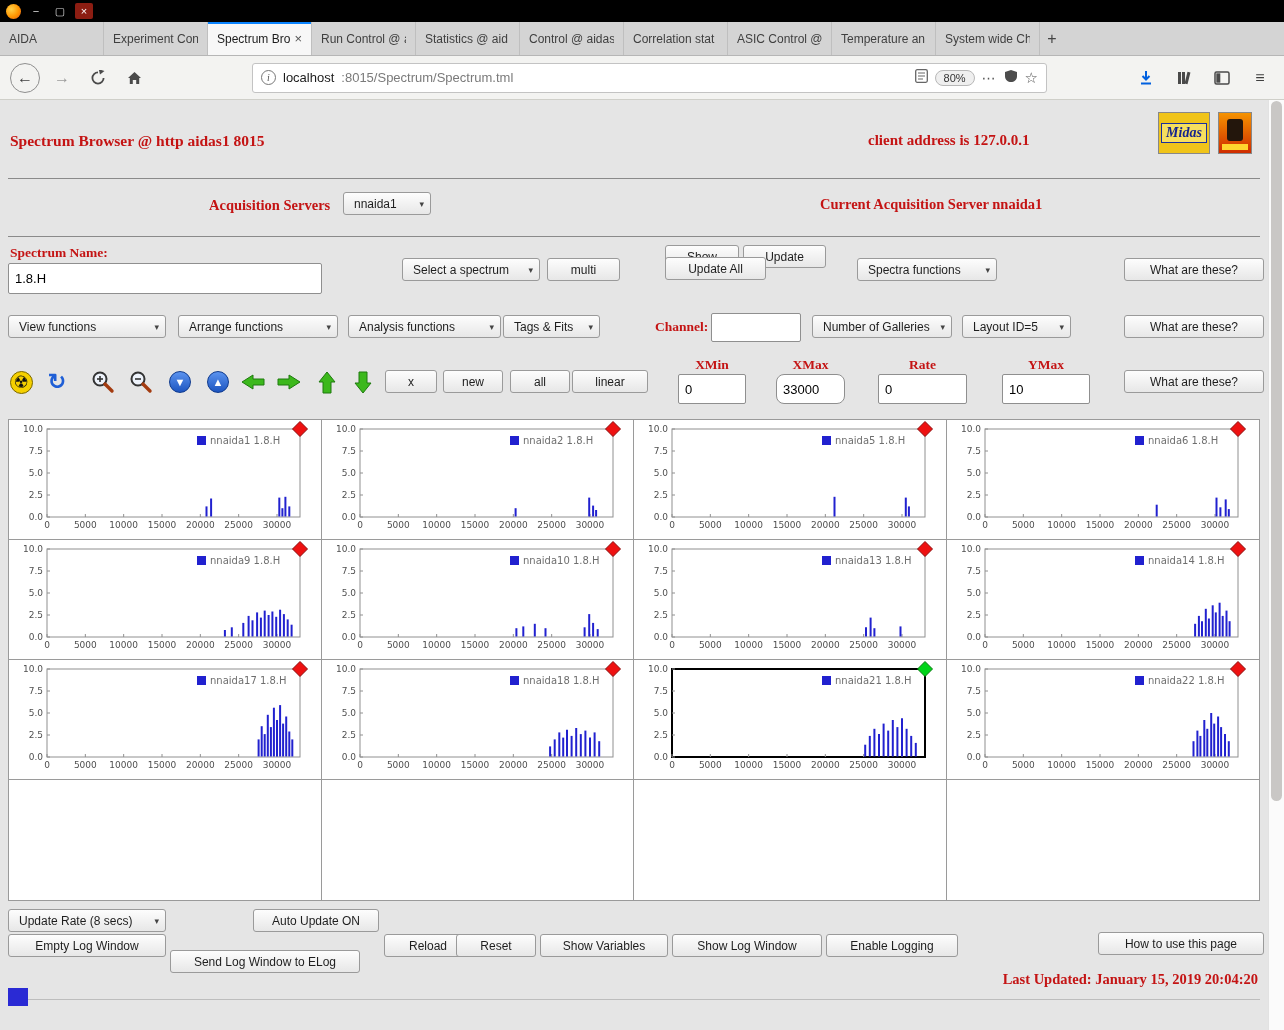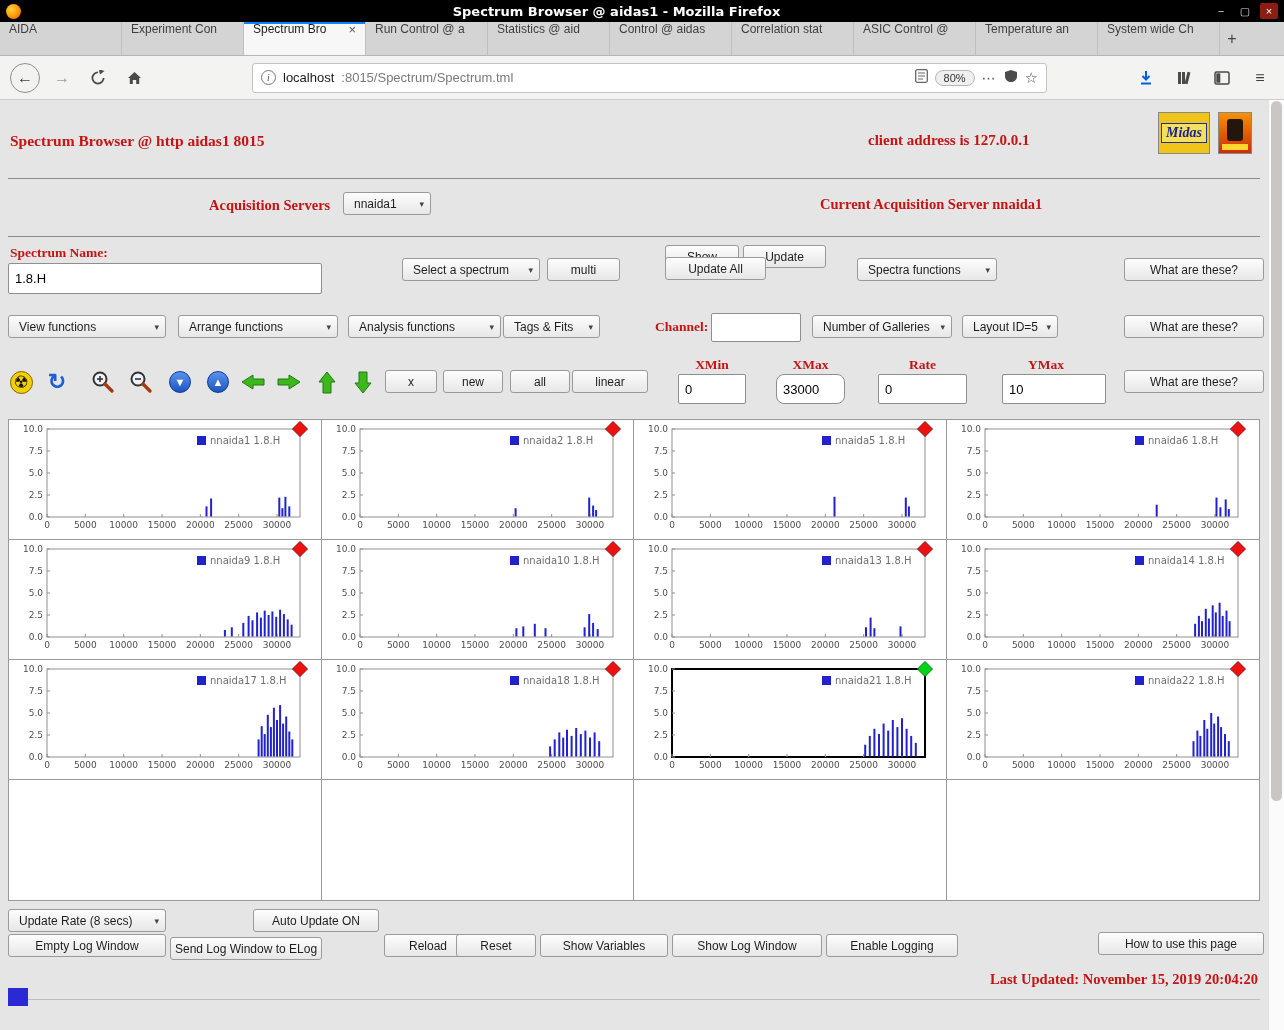--- a/index.html
+++ b/index.html
@@ -9,21 +9,21 @@
 
   
   .titlebar{height:22px;background:#000;color:#fff;display:flex;align-items:center;padding:0 6px;gap:6px}
   .ff-logo{width:15px;height:15px;border-radius:50%;background:radial-gradient(circle at 35% 35%,#ffd24a,#ff9500 55%,#e3551f)}
   .titletext{flex:1;text-align:center;font-weight:bold;font-size:13px;font-family:"DejaVu Sans",sans-serif}
   .winbtn{width:18px;height:16px;display:inline-flex;align-items:center;justify-content:center;font-size:11px;color:#ddd;cursor:default}
   .winbtn.close{background:#8c1d12;border-radius:2px;color:#fff}
 
   
   .tabbar{height:34px;background:#d4d4d4;display:flex;align-items:stretch;border-bottom:1px solid #b6b6b6}
-  .tab{width:122px;min-width:0;display:flex;align-items:flex-start;padding:0 9px;font-size:12px;color:#3f3f3f;border-right:1px solid #bfbfbf;position:relative;overflow:hidden;white-space:nowrap}
+  .tab{width:104px;min-width:0;display:flex;align-items:center;padding:0 9px;font-size:12px;color:#3f3f3f;border-right:1px solid #bfbfbf;position:relative;overflow:hidden;white-space:nowrap}
   .tab-label{overflow:hidden;white-space:nowrap;flex:1}
   .tab.active{background:#f7f7f7;color:#1c1c1c;box-shadow:inset 0 2px 0 #0a84ff}
   .tab-close{margin-left:4px;color:#555;font-size:13px}
   .newtab{width:24px;display:flex;align-items:center;justify-content:center;font-size:16px;color:#444}
 
   
   .navbar{height:44px;background:#f3f3f1;display:flex;align-items:center;padding:0 10px;border-bottom:1px solid #cfcfc9;gap:8px}
   .navbtn{width:28px;height:28px;display:inline-flex;align-items:center;justify-content:center;font-size:16px;color:#3e3e3e;border-radius:3px}
   .navbtn.circleb{border:1.5px solid #8f8f8f;border-radius:50%;width:30px;height:30px}
   .navbtn.dim{color:#9a9a9a}
@@ -94,21 +94,20 @@
   .scrollbar{position:absolute;top:0;right:0;width:16px;height:930px;background:#fbfbfb;border-left:1px solid #e2e2e2}
   .thumb{position:absolute;top:1px;left:2px;width:11px;height:700px;background:#c9c7c5;border-radius:6px}
 </style>
 </head>
 <body>
 
 <div class="window">
 
   <div class="titlebar">
     <span class="ff-logo"></span>
-    <span class="titletext">Spectrum Browser @ aidas1 - Mozilla Firefox</span>
     <span class="winbtn">−</span>
     <span class="winbtn">▢</span>
     <span class="winbtn close">×</span>
   </div>
 
   <div class="tabbar">
     <div class="tab">
         <span class="tab-label">AIDA</span>
       </div>
       <div class="tab">
@@ -267,21 +266,21 @@
         <span class="select abs" style="left:503px;top:2px;width:97px">
           <span>Tags &amp; Fits</span>
           <span class="caret">▾</span>
         </span>
         <span class="rlabel abs" style="left:655px;top:6px;font-size:13.5px">Channel:</span>
         <input class="tinput abs" style="left: 711px; top: 0px; width: 90px; height: 29px;" value="">
         <span class="select abs" style="left:812px;top:2px;width:140px">
           <span>Number of Galleries</span>
           <span class="caret">▾</span>
         </span>
-        <span class="select abs" style="left:962px;top:2px;width:96px">
+        <span class="select abs" style="left:962px;top:2px;width:109px">
           <span>Layout ID=5</span>
           <span class="caret">▾</span>
         </span>
         <button class="btn abs" style="left:1124px;top:2px;width:140px">What are these?</button>
       </div>
 
       <div class="sec sec3">
         <span class="icon" style="left:8px">
             <span class="rad" style="display:inline-flex;align-items:center;justify-content:center">☢</span>
           </span>
@@ -333,21 +332,21 @@
         <button class="btn abs" style="left:510px;top:13px;width:60px">all</button>
         <button class="btn abs" style="left:572px;top:13px;width:76px">linear</button>
 
         <span class="rlabel axis-lbl abs" style="left:678px;top:0;width:68px">XMin</span>
         <input class="tinput abs" style="left: 678px; top: 17px; width: 68px; height: 30px;" value="0">
         <span class="rlabel axis-lbl abs" style="left:776px;top:0;width:69px">XMax</span>
         <input class="tinput abs" style="left: 776px; top: 17px; width: 69px; height: 30px; border-radius: 8px;" value="33000">
         <span class="rlabel axis-lbl abs" style="left:878px;top:0;width:89px">Rate</span>
         <input class="tinput abs" style="left: 878px; top: 17px; width: 89px; height: 30px;" value="0">
         <span class="rlabel axis-lbl abs" style="left:1002px;top:0;width:88px">YMax</span>
-        <input class="tinput abs" style="left: 1002px; top: 17px; width: 104px; height: 30px;" value="10">
+        <input class="tinput abs" style="left: 1002px; top: 17px; width: 88px; height: 30px;" value="10">
 
         <button class="btn abs" style="left:1124px;top:13px;width:140px">What are these?</button>
       </div>
 
       <div class="spectrum-grid">
           <div class="plot-cell"><svg width="311" height="120">
               <rect x="38" y="9" width="253" height="88" fill="#ffffff" stroke="#909090" stroke-width="1"></rect>
               <line x1="38" y1="97" x2="41" y2="97" stroke="#909090"></line>
               <text x="34" y="100" text-anchor="end" class="tick">0.0</text>
               <line x1="38" y1="75" x2="41" y2="75" stroke="#909090"></line>
@@ -816,29 +815,29 @@
         </div>
 
       <div class="footer">
         <span class="select abs" style="left:8px;top:8px;width:158px">
           <span>Update Rate (8 secs)</span>
           <span class="caret">▾</span>
         </span>
         <button class="btn abs" style="left:253px;top:8px;width:126px">Auto Update ON</button>
 
         <button class="btn abs" style="left:8px;top:33px;width:158px">Empty Log Window</button>
-        <button class="btn abs" style="left:170px;top:36px;width:152px">Send Log Window to ELog</button>
+        <button class="btn abs" style="left:170px;top:49px;width:190px">Send Log Window to ELog</button>
         <button class="btn abs" style="left:384px;top:33px;width:88px">Reload</button>
         <button class="btn abs" style="left:456px;top:33px;width:80px">Reset</button>
         <button class="btn abs" style="left:540px;top:33px;width:128px">Show Variables</button>
         <button class="btn abs" style="left:672px;top:33px;width:150px">Show Log Window</button>
         <button class="btn abs" style="left:826px;top:33px;width:132px">Enable Logging</button>
         <button class="btn abs" style="left:1098px;top:31px;width:166px">How to use this page</button>
 
-        <span class="rlabel lastupd">Last Updated: November 15, 2019 20:04:20</span>
+        <span class="rlabel lastupd">Last Updated: January 15, 2019 20:04:20</span>
         <span class="botline"></span>
         <span class="bluebox"></span>
       </div>
 
     </div>
 
     <div class="scrollbar">
       <div class="thumb"></div>
     </div>
   </div>

